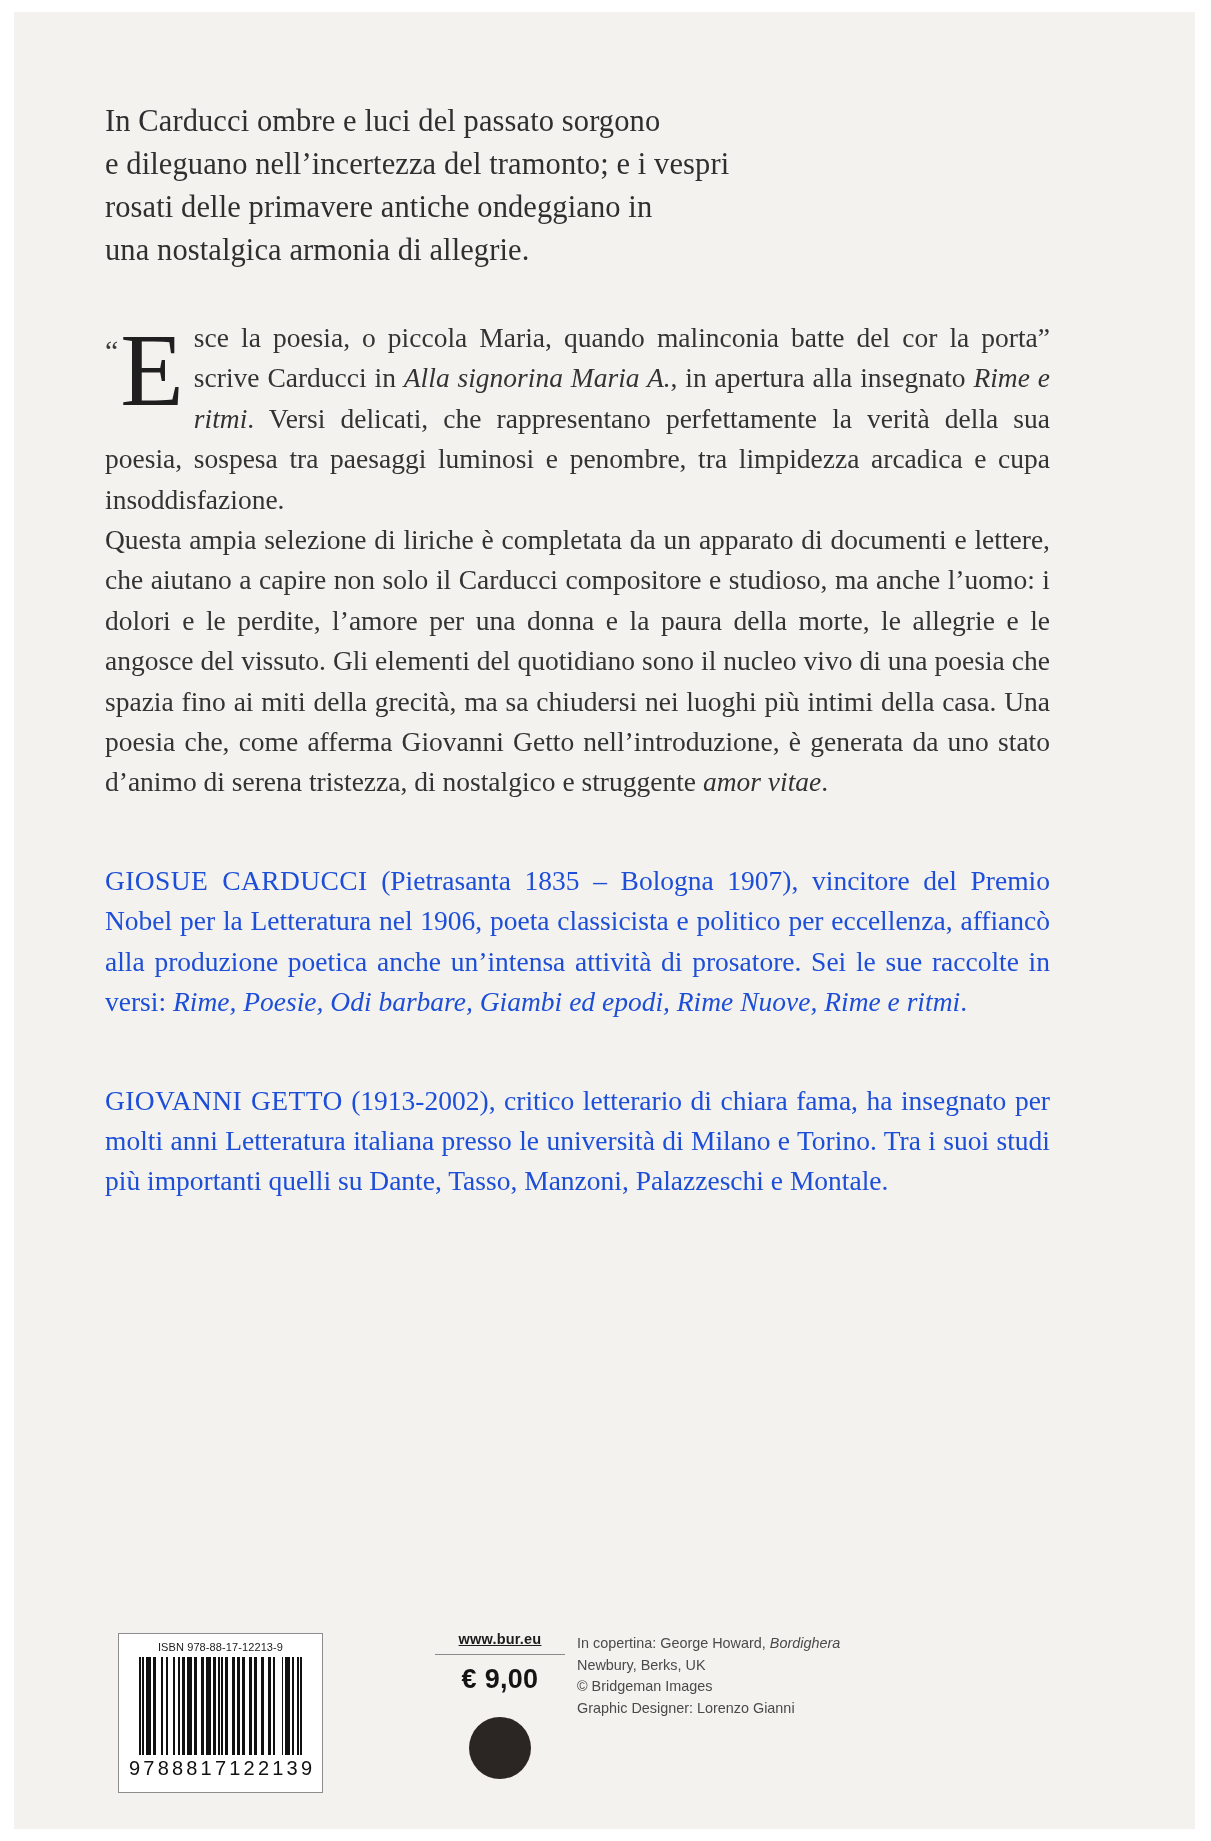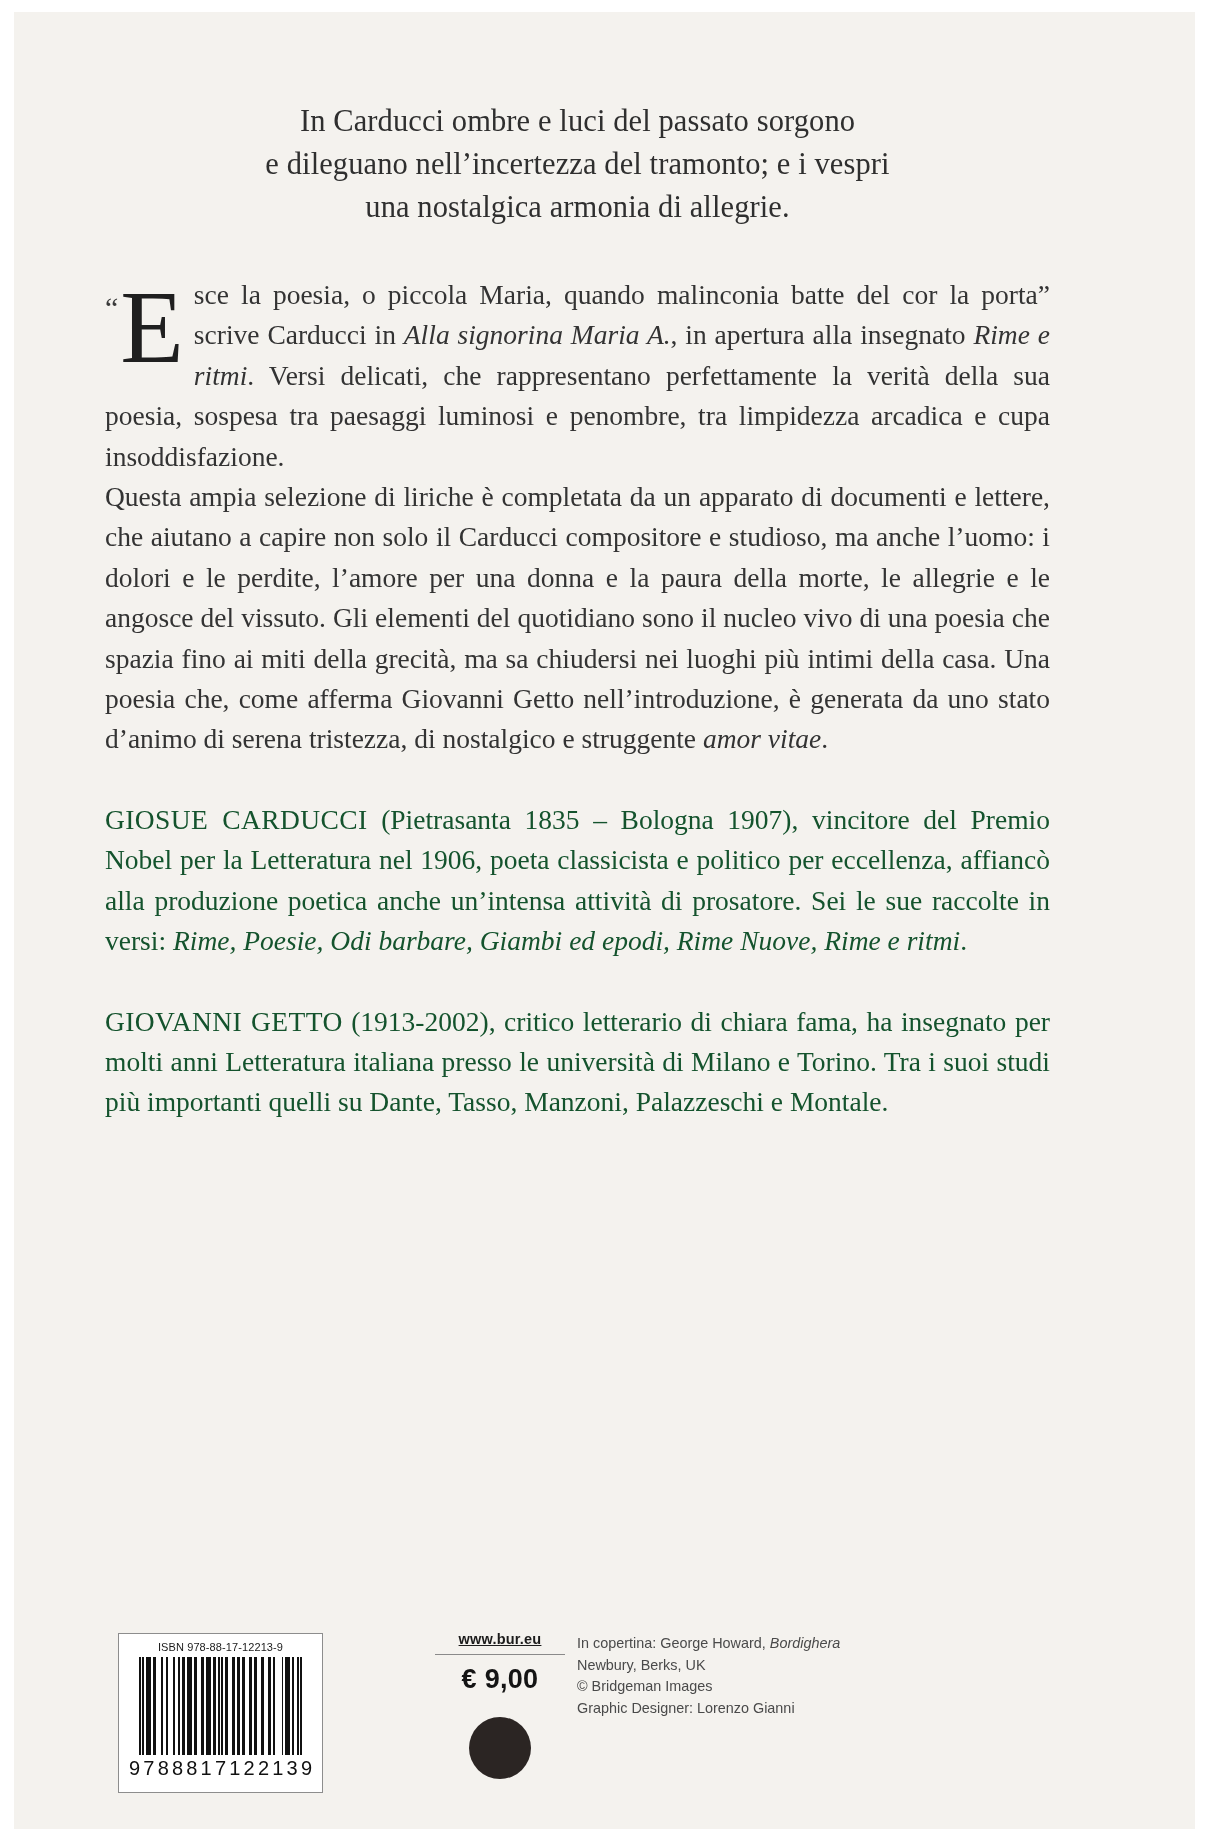--- a/index.html
+++ b/index.html
@@ -40,21 +40,21 @@
 
   .content {
     position: absolute;
     left: 105px;
     top: 100px;
     width: 945px;
   }
 
   
   .epigraph {
-    text-align: center;
+    text-align: left;
     font-size: 30.5px;
     line-height: 43px;
     color: #2f2f2f;
     letter-spacing: 0.1px;
   }
   .epigraph-line { display: block; white-space: nowrap; }
   .epigraph-attrib {
     display: block;
     font-style: italic;
     font-size: 29px;
@@ -90,26 +90,26 @@
     float: left;
     font-size: 30px;
     line-height: 1;
     margin: 18px 2px 0 0;
     color: #3a3a3a;
   }
   .blurb i, .blurb em { font-style: italic; }
 
   
   .bio {
-    margin-top: 40px;
+    margin-top: 58px;
     font-size: 27.5px;
     line-height: 40.4px;
     text-align: justify;
     text-align-last: left;
-    color: #14532d;
+    color: #1d4ed8;
   }
   .bio .name {
     letter-spacing: 0.4px;
   }
   .bio i, .bio em { font-style: italic; }
 
   
   .footer {
     position: absolute;
     left: 105px;
@@ -210,20 +210,21 @@
   <div class="paper-edge-left"></div>
   <div class="paper-edge-right"></div>
   <div class="paper-edge-top"></div>
   <div class="paper-edge-bottom"></div>
 
   <div class="content">
 
     <div class="epigraph">
       <span class="epigraph-line">In Carducci ombre e luci del passato sorgono</span>
       <span class="epigraph-line">e dileguano nell’incertezza del tramonto; e i vespri</span>
+      <span class="epigraph-line">rosati delle primavere antiche ondeggiano in</span>
       <span class="epigraph-line">una nostalgica armonia di allegrie.</span>
     </div>
 
     <div class="blurb">
       <p class="dropcap-line">
         <span class="openquote">“</span>
         <span class="dropcap">E</span>
         <span>sce la poesia, o piccola Maria, quando malinconia batte del cor la porta” scrive Carducci in </span><i>Alla signorina Maria A.</i><span>, in apertura alla insegnato </span><i>Rime e ritmi</i><span>. Versi delicati, che rappresentano perfettamente la verità della sua poesia, sospesa tra paesaggi luminosi e penombre, tra limpidezza arcadica e cupa insoddisfazione.</span>
       </p>
       <p><span>Questa ampia selezione di liriche è completata da un apparato di documenti e lettere, che aiutano a capire non solo il Carducci compositore e studioso, ma anche l’uomo: i dolori e le perdite, l’amore per una donna e la paura della morte, le allegrie e le angosce del vissuto. Gli elementi del quotidiano sono il nucleo vivo di una poesia che spazia fino ai miti della grecità, ma sa chiudersi nei luoghi più intimi della casa. Una poesia che, come afferma Giovanni Getto nell’introduzione, è generata da uno stato d’animo di serena tristezza, di nostalgico e struggente </span><i>amor vitae</i><span>.</span></p>

